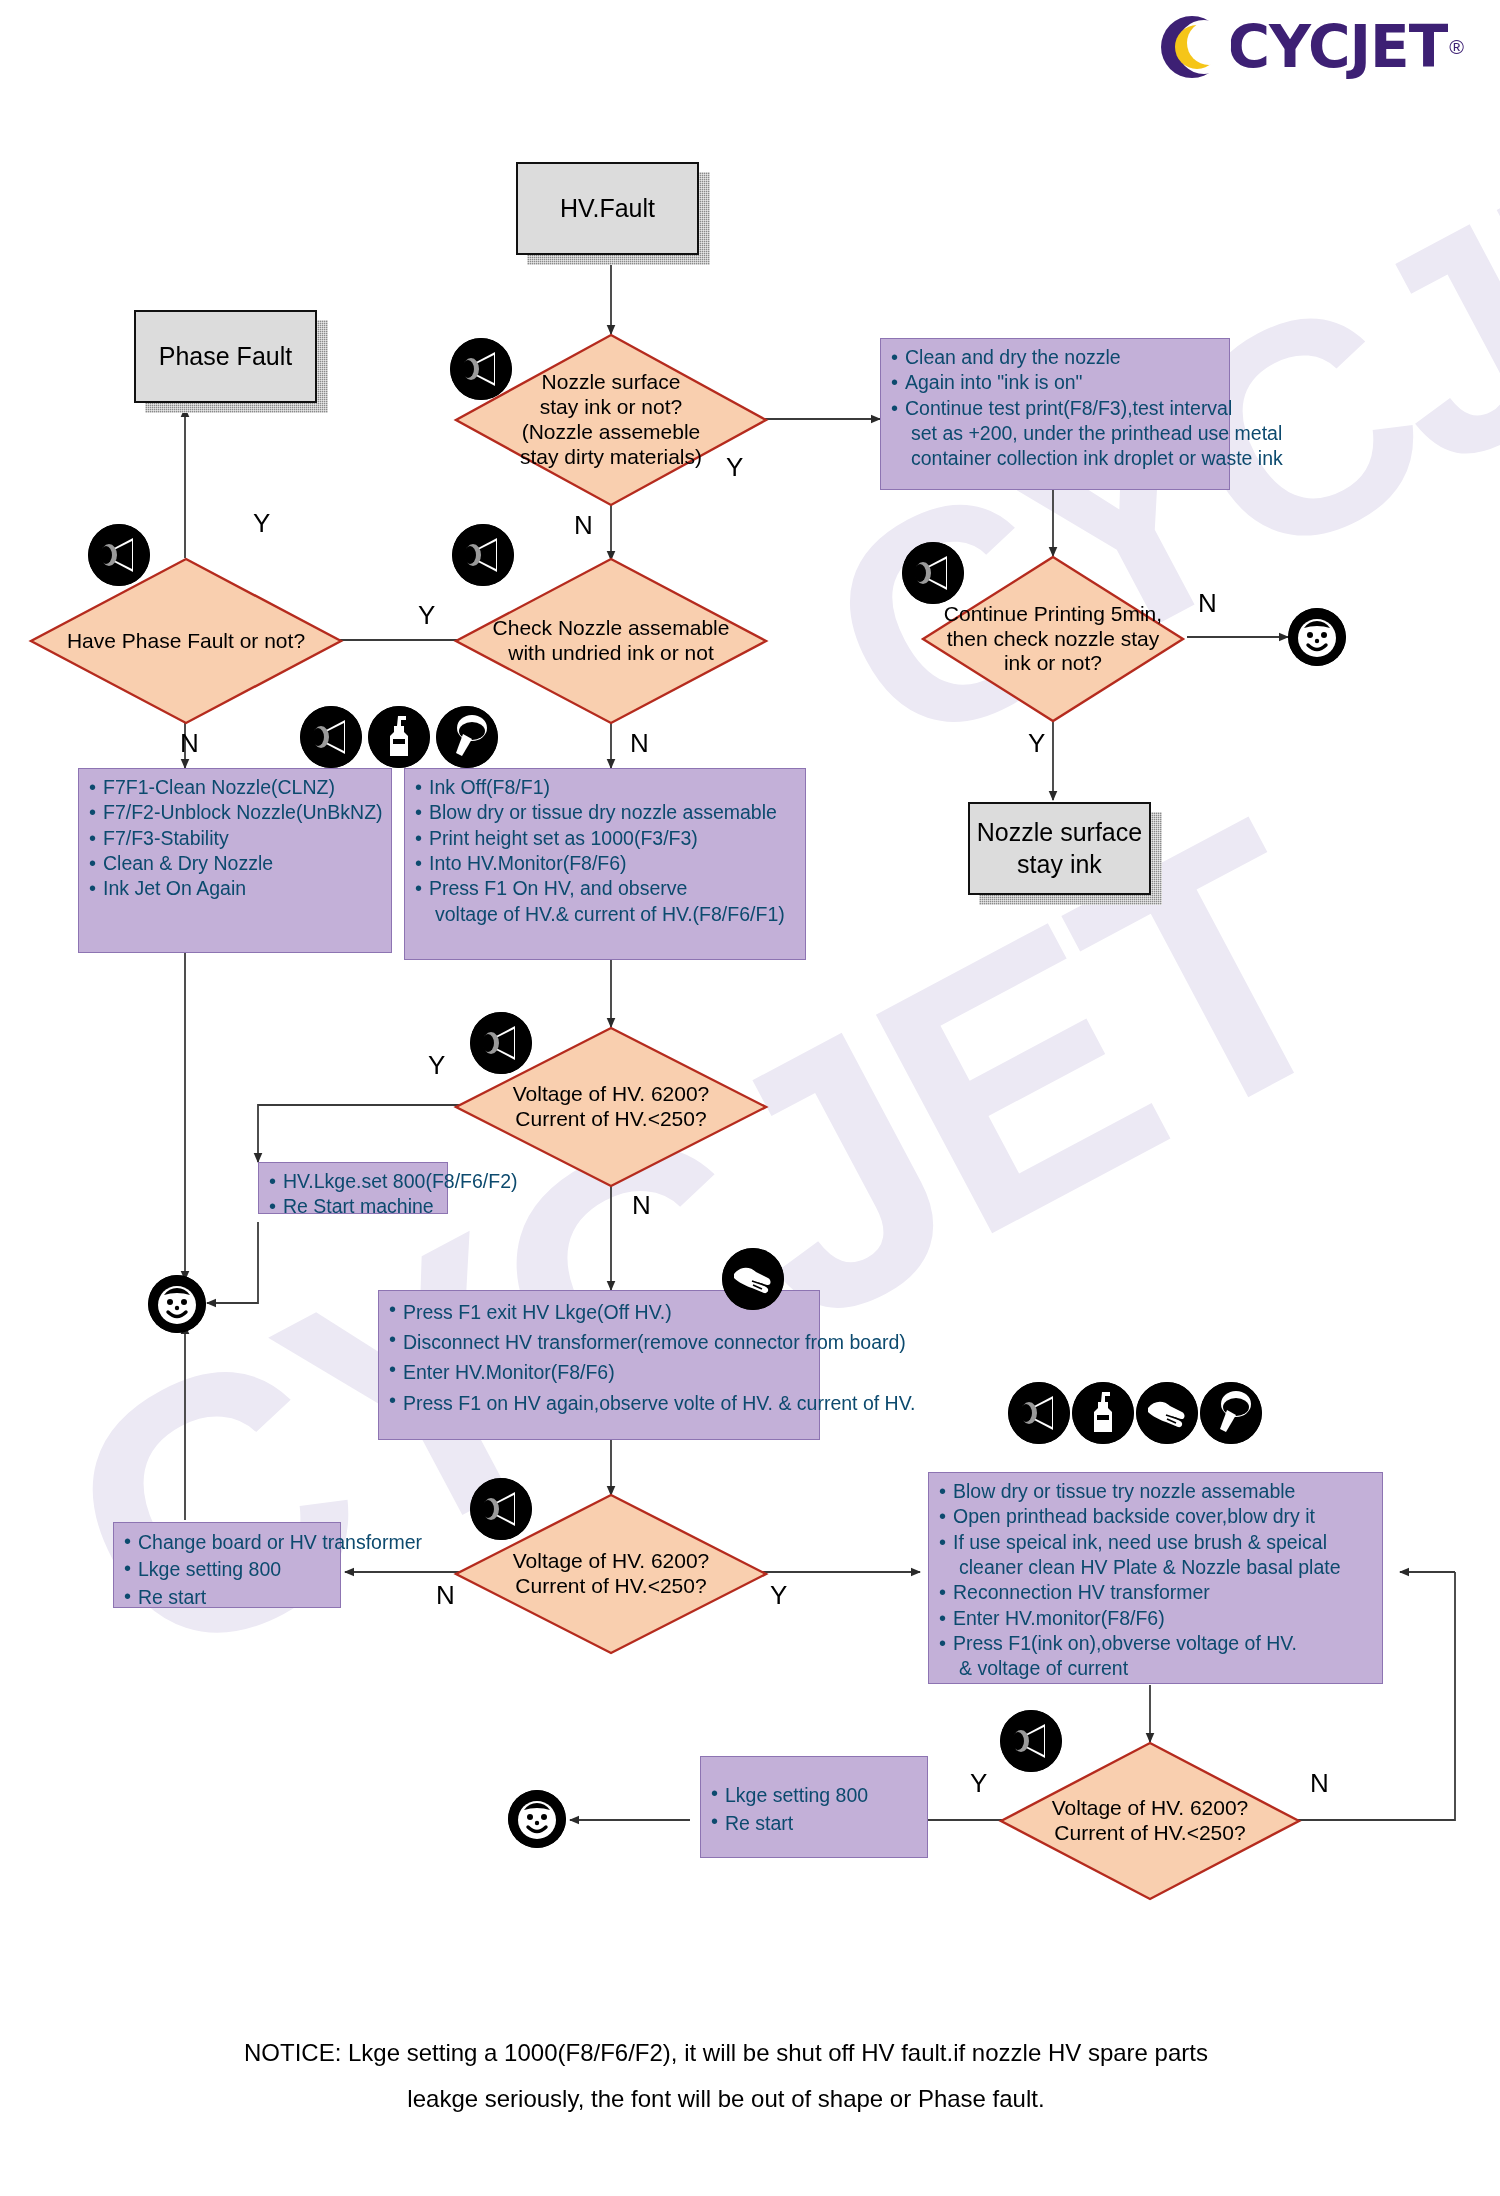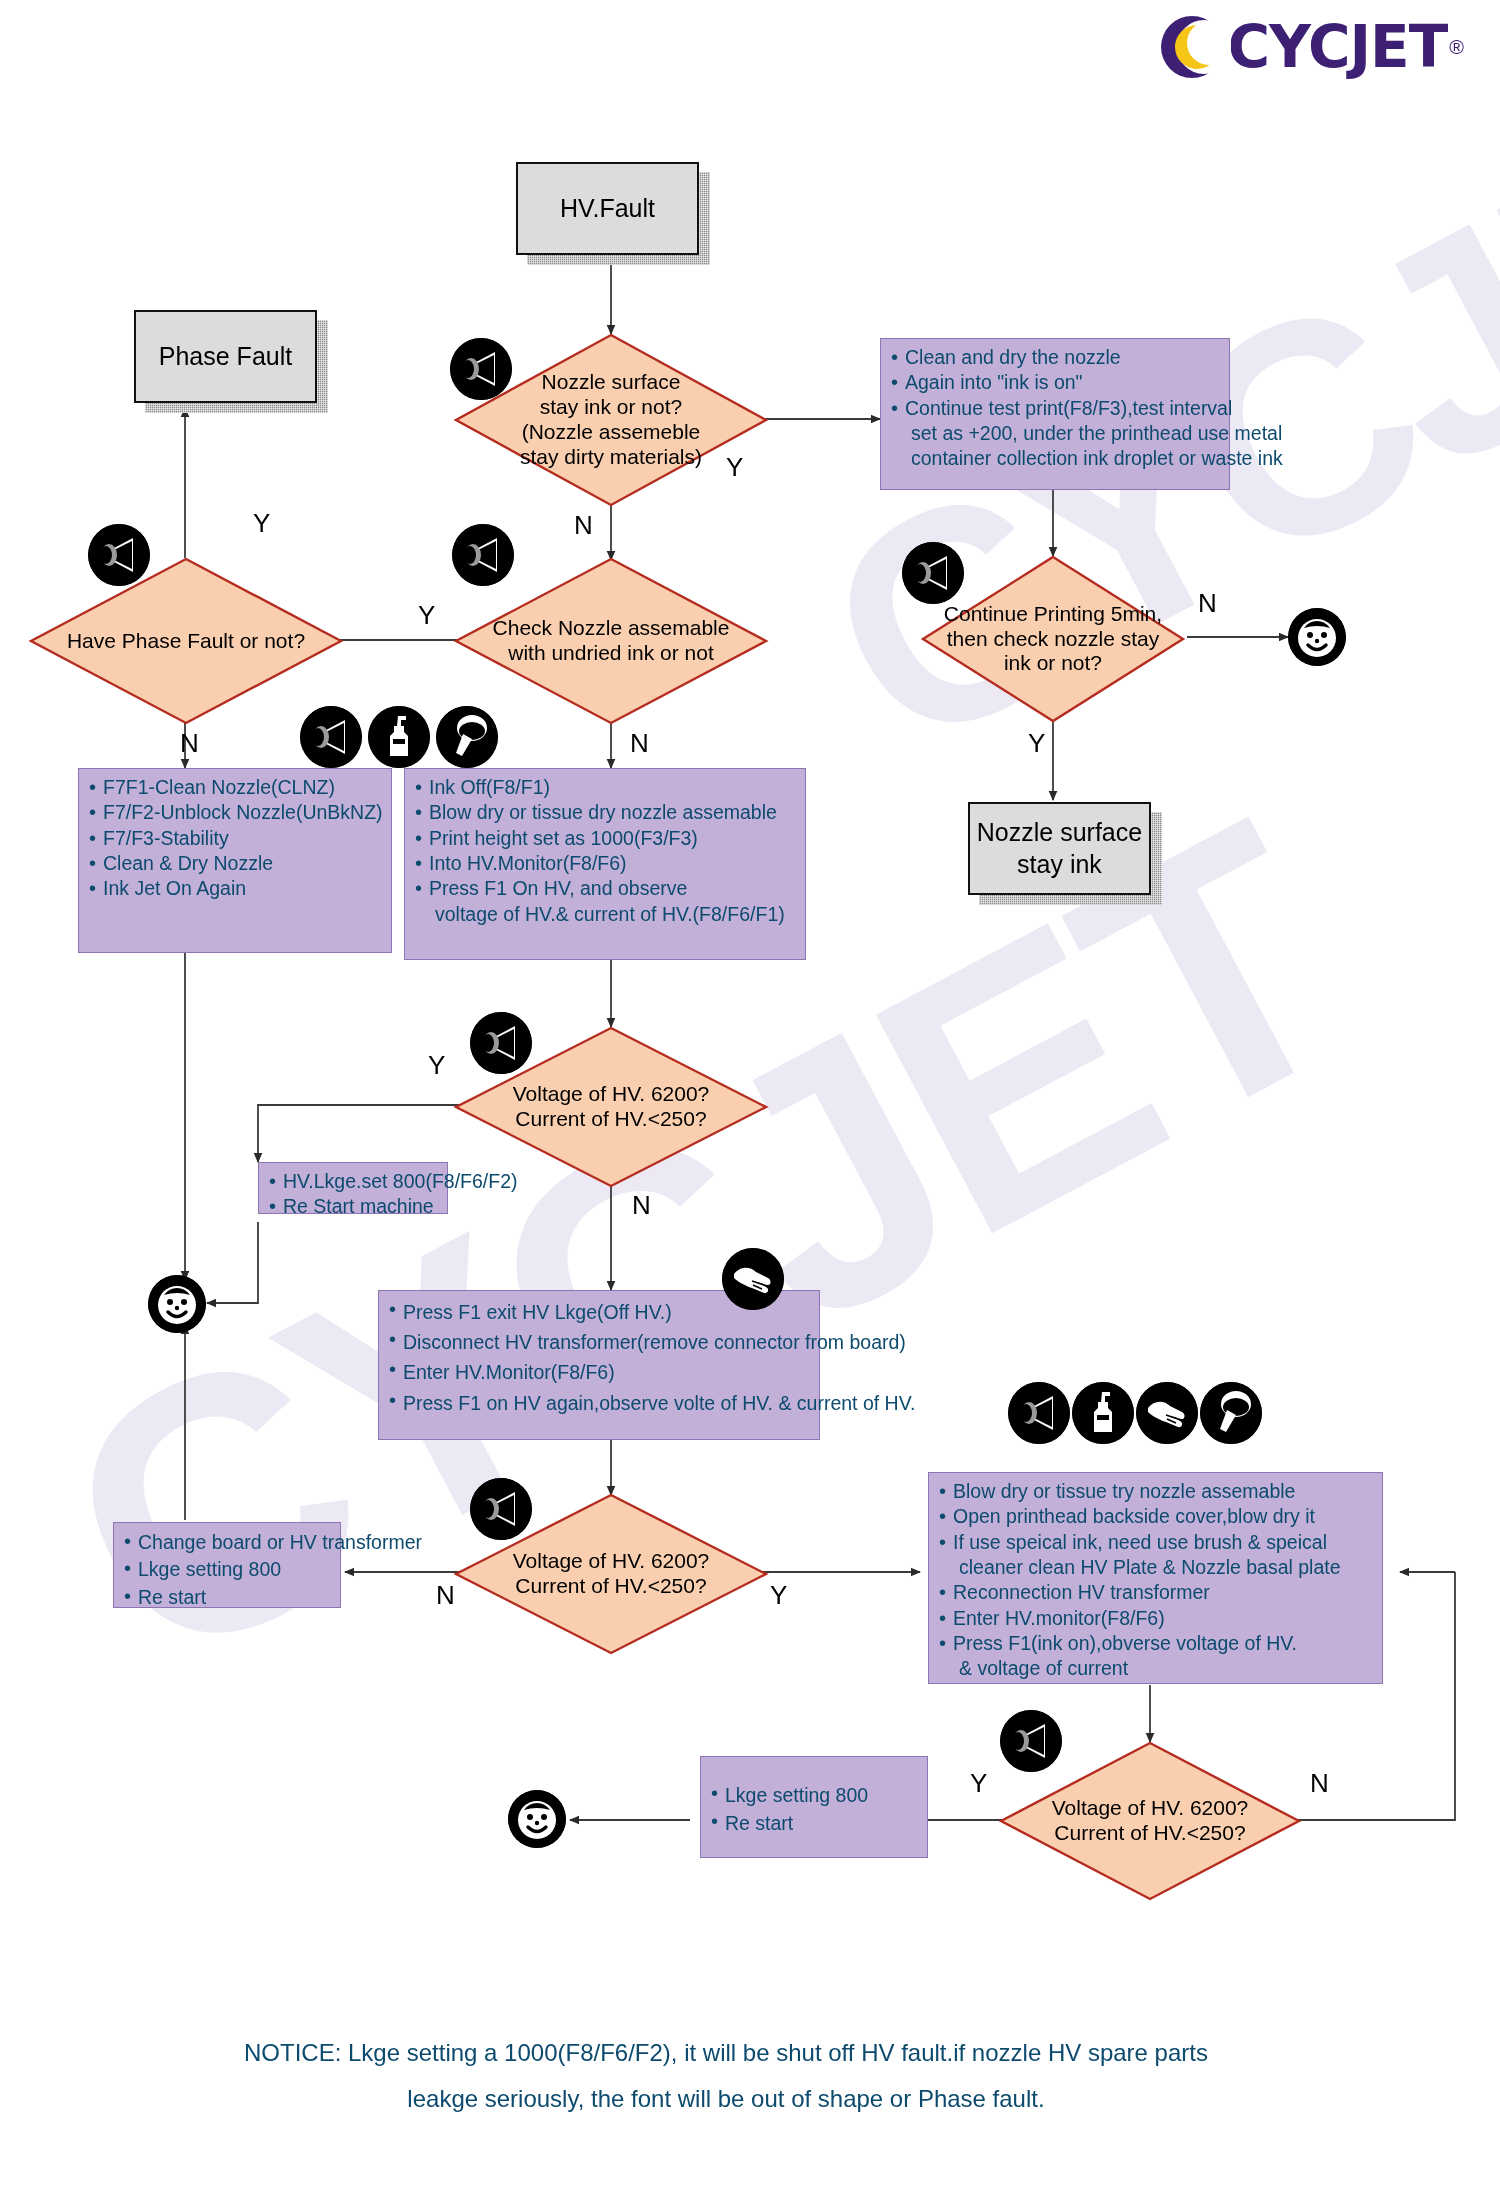--- a/index.html
+++ b/index.html
@@ -116,21 +116,21 @@
     overflow:hidden;
   }
   .badge svg{display:block;}
 
   
   #wires{position:absolute;left:0;top:0;width:1500px;height:2196px;z-index:1;}
 
   
   #notice{
     position:absolute;left:0;top:2030px;width:1452px;text-align:center;
-    font-size:24px;line-height:1.9;color:#0c4a6e;z-index:5;
+    font-size:24px;line-height:1.9;color:#000000;z-index:5;
   }
 </style>
 </head>
 <body>
 
 <div id="page">
 
   <div class="wm wm1">CYCJET</div>
   <div class="wm wm2">CYCJET</div>
 

